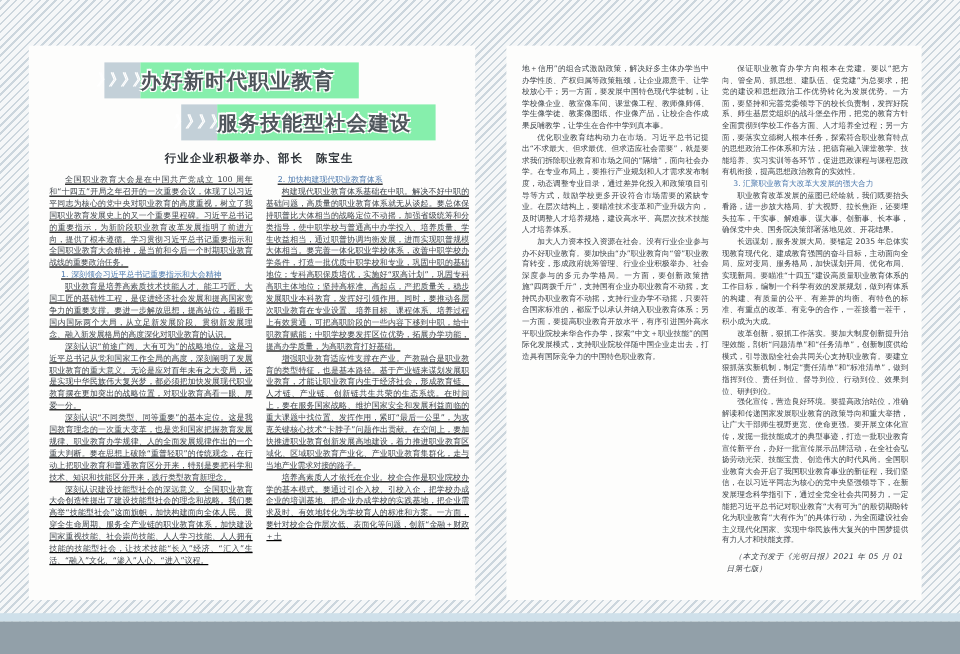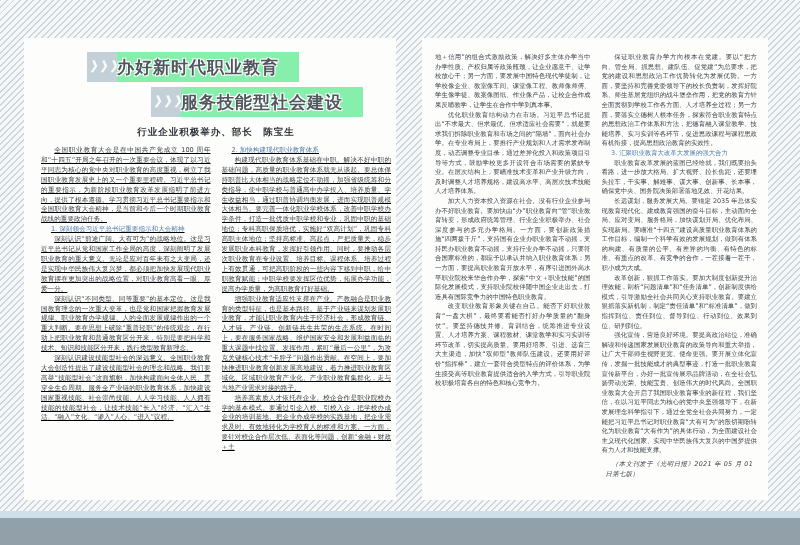--- a/index.html
+++ b/index.html
@@ -56,40 +56,40 @@
         <span class="bar-body">
             <span class="title-text">服务技能型社会建设</span>
           </span>
       </div>
     </div>
     <div class="byline">行业企业积极举办、部长　陈宝生</div>
     <div class="cols">
       <div class="col">
           <p class="para">全国职业教育大会是在中国共产党成立 100 周年和“十四五”开局之年召开的一次重要会议，体现了以习近平同志为核心的党中央对职业教育的高度重视，树立了我国职业教育发展史上的又一个重要里程碑。习近平总书记的重要指示，为新阶段职业教育改革发展指明了前进方向，提供了根本遵循。学习贯彻习近平总书记重要指示和全国职业教育大会精神，是当前和今后一个时期职业教育战线的重要政治任务。</p>
           <p class="heading">1. 深刻领会习近平总书记重要指示和大会精神</p>
+          <p class="para">职业教育是培养高素质技术技能人才、能工巧匠、大国工匠的基础性工程，是促进经济社会发展和提高国家竞争力的重要支撑。要进一步解放思想，提高站位，着眼于国内国际两个大局，从立足新发展阶段、贯彻新发展理念、融入新发展格局的高度深化对职业教育的认识。</p>
           <p class="para">深刻认识“前途广阔、大有可为”的战略地位。这是习近平总书记从党和国家工作全局的高度，深刻阐明了发展职业教育的重大意义。无论是应对百年未有之大变局，还是实现中华民族伟大复兴梦，都必须把加快发展现代职业教育摆在更加突出的战略位置，对职业教育高看一眼、厚爱一分。</p>
           <p class="para">深刻认识“不同类型、同等重要”的基本定位。这是我国教育理念的一次重大变革，也是党和国家把握教育发展规律、职业教育办学规律、人的全面发展规律作出的一个重大判断。要在思想上破除“重普轻职”的传统观念，在行动上把职业教育和普通教育区分开来，特别是要把科学和技术、知识和技能区分开来，践行类型教育新理念。</p>
           <p class="para">深刻认识建设技能型社会的深远意义。全国职业教育大会创造性提出了建设技能型社会的理念和战略。我们要高举“技能型社会”这面旗帜，加快构建面向全体人民、贯穿全生命周期、服务全产业链的职业教育体系，加快建设国家重视技能、社会崇尚技能、人人学习技能、人人拥有技能的技能型社会，让技术技能“长入”经济、“汇入”生活、“融入”文化、“渗入”人心、“进入”议程。</p>
         </div>
       <div class="col">
           <p class="heading">2. 加快构建现代职业教育体系</p>
           <p class="para">构建现代职业教育体系基础在中职。解决不好中职的基础问题，高质量的职业教育体系就无从谈起。要总体保持职普比大体相当的战略定位不动摇，加强省级统筹和分类指导，使中职学校与普通高中办学投入、培养质量、学生收益相当，通过职普协调均衡发展，进而实现职普规模大体相当。要完善一体化职业学校体系，改善中职学校办学条件，打造一批优质中职学校和专业，巩固中职的基础地位；专科高职保质培优，实施好“双高计划”，巩固专科高职主体地位；坚持高标准、高起点，严把质量关，稳步发展职业本科教育，发挥好引领作用。同时，要推动各层次职业教育在专业设置、培养目标、课程体系、培养过程上有效贯通，可把高职阶段的一些内容下移到中职，给中职教育赋能；中职学校要发挥区位优势，拓展办学功能，提高办学质量，为高职教育打好基础。</p>
           <p class="para">增强职业教育适应性支撑在产业。产教融合是职业教育的类型特征，也是基本路径。基于产业链来谋划发展职业教育，才能让职业教育内生于经济社会，形成教育链、人才链、产业链、创新链共生共荣的生态系统。在时间上，要在服务国家战略、维护国家安全和发展利益面临的重大课题中找位置、发挥作用，紧盯“最后一公里”，为攻克关键核心技术“卡脖子”问题作出贡献。在空间上，要加快推进职业教育创新发展高地建设，着力推进职业教育区域化、区域职业教育产业化、产业职业教育集群化，走与当地产业需求对接的路子。</p>
           <p class="para">培养高素质人才依托在企业。校企合作是职业院校办学的基本模式。要通过引企入校、引校入企，把学校办成企业的培训基地、把企业办成学校的实践基地，把企业需求及时、有效地转化为学校育人的标准和方案。一方面，要针对校企合作层次低、表面化等问题，创新“金融＋财政＋土</p>
         </div>
     </div>
   </div>
 
   <div class="page page-right">
     <div class="cols">
       <div class="col">
           <p class="para cont">地＋信用”的组合式激励政策，解决好多主体办学当中办学性质、产权归属等政策瓶颈，让企业愿意干、让学校放心干；另一方面，要发展中国特色现代学徒制，让学校像企业、教室像车间、课堂像工程、教师像师傅、学生像学徒、教案像图纸、作业像产品，让校企合作成果反哺教学，让学生在合作中学到真本事。</p>
           <p class="para">优化职业教育结构动力在市场。习近平总书记提出“不求最大、但求最优、但求适应社会需要”，就是要求我们拆除职业教育和市场之间的“隔墙”，面向社会办学。在专业布局上，要推行产业规划和人才需求发布制度，动态调整专业目录，通过差异化投入和政策项目引导等方式，鼓励学校更多开设符合市场需要的紧缺专业。在层次结构上，要瞄准技术变革和产业升级方向，及时调整人才培养规格，建设高水平、高层次技术技能人才培养体系。</p>
           <p class="para">加大人力资本投入资源在社会。没有行业企业参与办不好职业教育。要加快由“办”职业教育向“管”职业教育转变，形成政府统筹管理、行业企业积极举办、社会深度参与的多元办学格局。一方面，要创新政策措施“四两拨千斤”，支持国有企业办职业教育不动摇，支持民办职业教育不动摇，支持行业办学不动摇，只要符合国家标准的，都应予以承认并纳入职业教育体系；另一方面，要提高职业教育开放水平，有序引进国外高水平职业院校来华合作办学，探索“中文＋职业技能”的国际化发展模式，支持职业院校伴随中国企业走出去，打造具有国际竞争力的中国特色职业教育。</p>
-          <p class="para">改变职业教育形象关键在自己。能否下好职业教育“一盘大棋”，最终要看能否打好办学质量的“翻身仗”。要坚持德技并修、育训结合，统筹推进专业设置、人才培养方案、课程教材、课堂教学和实习实训等环节改革，切实提高质量。要用好培养、引进、选育三大主渠道，加快“双师型”教师队伍建设。还要用好评价“指挥棒”，建立一套符合类型特点的评价体系，为学生接受高等职业教育提供适合的入学方式，引导职业院校积极培育各自的特色和核心竞争力。</p>
         </div>
       <div class="col">
           <p class="para">保证职业教育办学方向根本在党建。要以“把方向、管全局、抓思想、建队伍、促党建”为总要求，把党的建设和思想政治工作优势转化为发展优势。一方面，要坚持和完善党委领导下的校长负责制，发挥好院系、师生基层党组织的战斗堡垒作用，把党的教育方针全面贯彻到学校工作各方面、人才培养全过程；另一方面，要落实立德树人根本任务，探索符合职业教育特点的思想政治工作体系和方法，把德育融入课堂教学、技能培养、实习实训等各环节，促进思政课程与课程思政有机衔接，提高思想政治教育的实效性。</p>
           <p class="heading">3. 汇聚职业教育大改革大发展的强大合力</p>
           <p class="para">职业教育改革发展的蓝图已经绘就，我们既要抬头看路，进一步放大格局、扩大视野、拉长焦距，还要埋头拉车，干实事、解难事、谋大事、创新事、长本事，确保党中央、国务院决策部署落地见效、开花结果。</p>
           <p class="para">长远谋划，服务发展大局。要锚定 2035 年总体实现教育现代化、建成教育强国的奋斗目标，主动面向全局、应对变局、服务格局，加快谋划开局、优化布局、实现新局。要瞄准“十四五”建设高质量职业教育体系的工作目标，编制一个科学有效的发展规划，做到有体系的构建、有质量的公平、有差异的均衡、有特色的标准、有重点的改革、有竞争的合作，一茬接着一茬干，积小成为大成。</p>
           <p class="para">改革创新，狠抓工作落实。要加大制度创新提升治理效能，剖析“问题清单”和“任务清单”，创新制度供给模式，引导激励全社会共同关心支持职业教育。要建立狠抓落实新机制，制定“责任清单”和“标准清单”，做到指挥到位、责任到位、督导到位、行动到位、效果到位、研判到位。</p>
           <p class="para">强化宣传，营造良好环境。要提高政治站位，准确解读和传递国家发展职业教育的政策导向和重大举措，让广大干部师生视野更宽、使命更强。要开展立体化宣传，发掘一批技能成才的典型事迹，打造一批职业教育宣传新平台，办好一批宣传展示品牌活动，在全社会弘扬劳动光荣、技能宝贵、创造伟大的时代风尚。全国职业教育大会开启了我国职业教育事业的新征程，我们坚信，在以习近平同志为核心的党中央坚强领导下，在新发展理念科学指引下，通过全党全社会共同努力，一定能把习近平总书记对职业教育“大有可为”的殷切期盼转化为职业教育“大有作为”的具体行动，为全面建设社会主义现代化国家、实现中华民族伟大复兴的中国梦提供有力人才和技能支撑。</p>
           <p class="note">（本文刊发于《光明日报》2021 年 05 月 01 日第七版）</p>
         </div>

